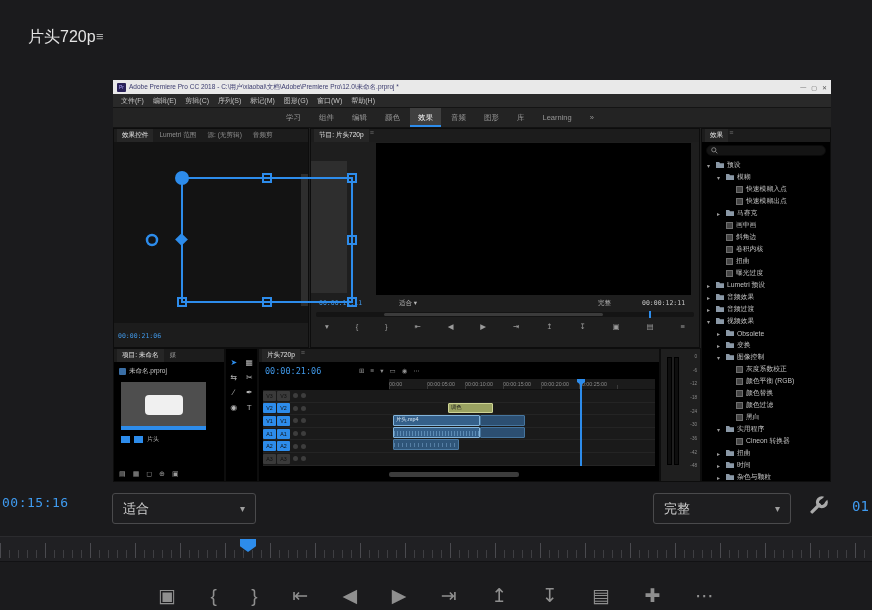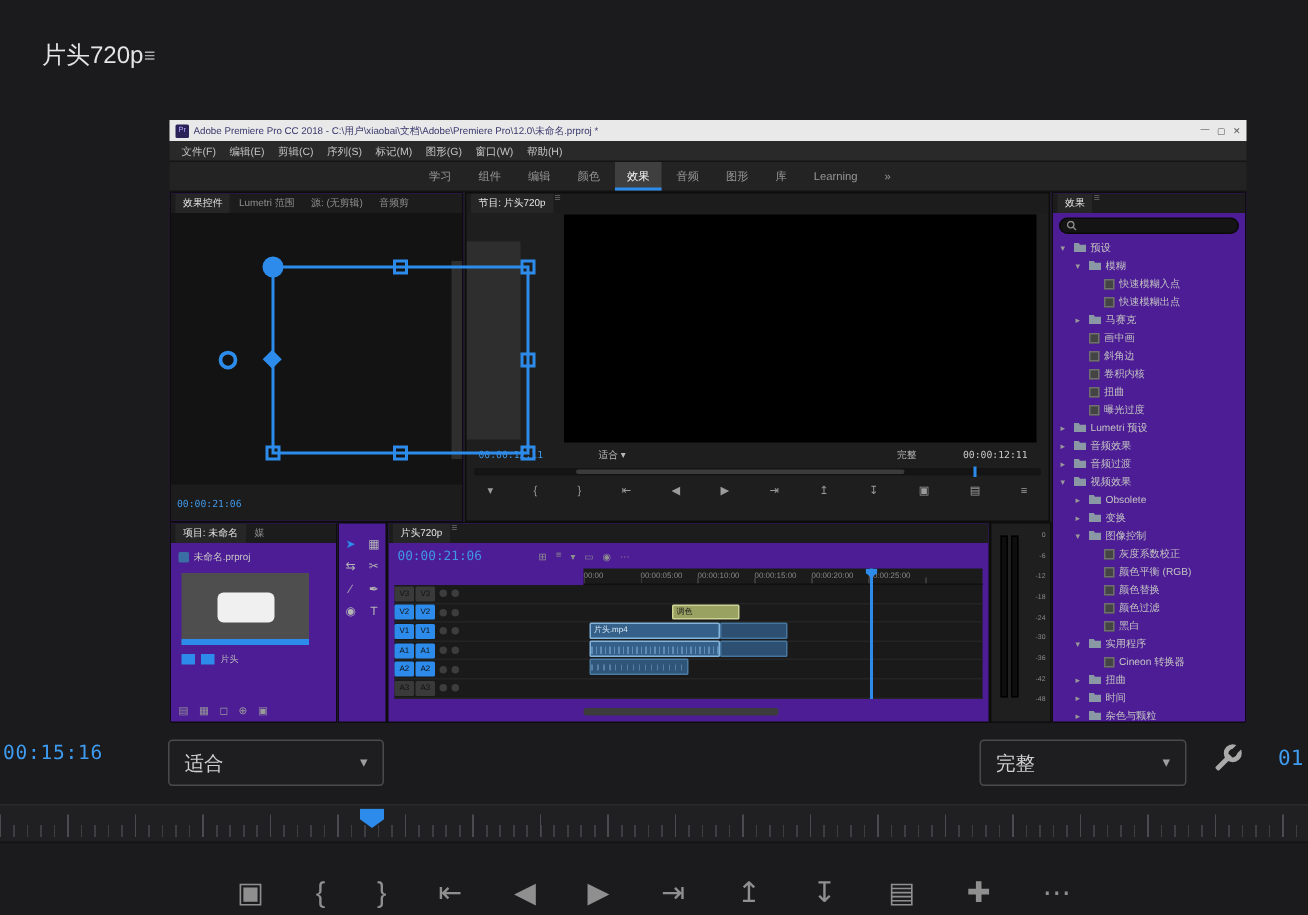--- a/index.html
+++ b/index.html
@@ -40,21 +40,21 @@
   .pw-winbtns { display:flex; gap:5px; }
   .pw-winbtn { font-size:6px; color:#555; cursor:pointer; }
   .pw-menubar { position:absolute; left:0; top:14px; right:0; height:14px; background:#292929; border-bottom:1px solid #141414;
                 display:flex; align-items:center; gap:9px; padding:0 8px; }
   .pw-menu { font-size:7px; color:#c3c3c3; cursor:pointer; }
   .pw-wsbar { position:absolute; left:0; top:28px; right:0; height:20px; background:#232323; border-bottom:1px solid #121212;
               display:flex; align-items:stretch; gap:2px; padding-left:165px; }
   .ws-tab { display:flex; align-items:center; padding:0 8px; font-size:7.5px; color:#969696; cursor:pointer; }
   .ws-tab.active { background:#3f3f3f; color:#fff; box-shadow:inset 0 -2px 0 #2d8ceb; }
 
-  .panel { position:absolute; background:#4c1d95; border:1px solid #0d0d0d; overflow:hidden; }
+  .panel { position:absolute; background:#000000; border:1px solid #0d0d0d; overflow:hidden; }
   .ptabs { height:13px; background:#1c1c1c; display:flex; align-items:stretch; gap:1px; padding-left:3px; }
   .ptab { display:flex; align-items:center; gap:3px; padding:0 5px; font-size:6.6px; color:#8f8f8f; white-space:nowrap; cursor:pointer; }
   .ptab.active { background:#262626; color:#e6e6e6; }
   .ptab-menu { color:#6f6f6f; }
 
   
   .pnl-ec { left:0; top:48px; width:196px; height:220px; }
   .ec-body { position:absolute; left:0; top:13px; right:0; bottom:0; background:#131313; }
   .ec-lightcol { position:absolute; left:187px; top:32px; width:9px; height:132px; background:#2e2e2e; }
   .ec-bottombar { position:absolute; left:0; right:0; bottom:0; height:24px; background:#1c1c1c; }

